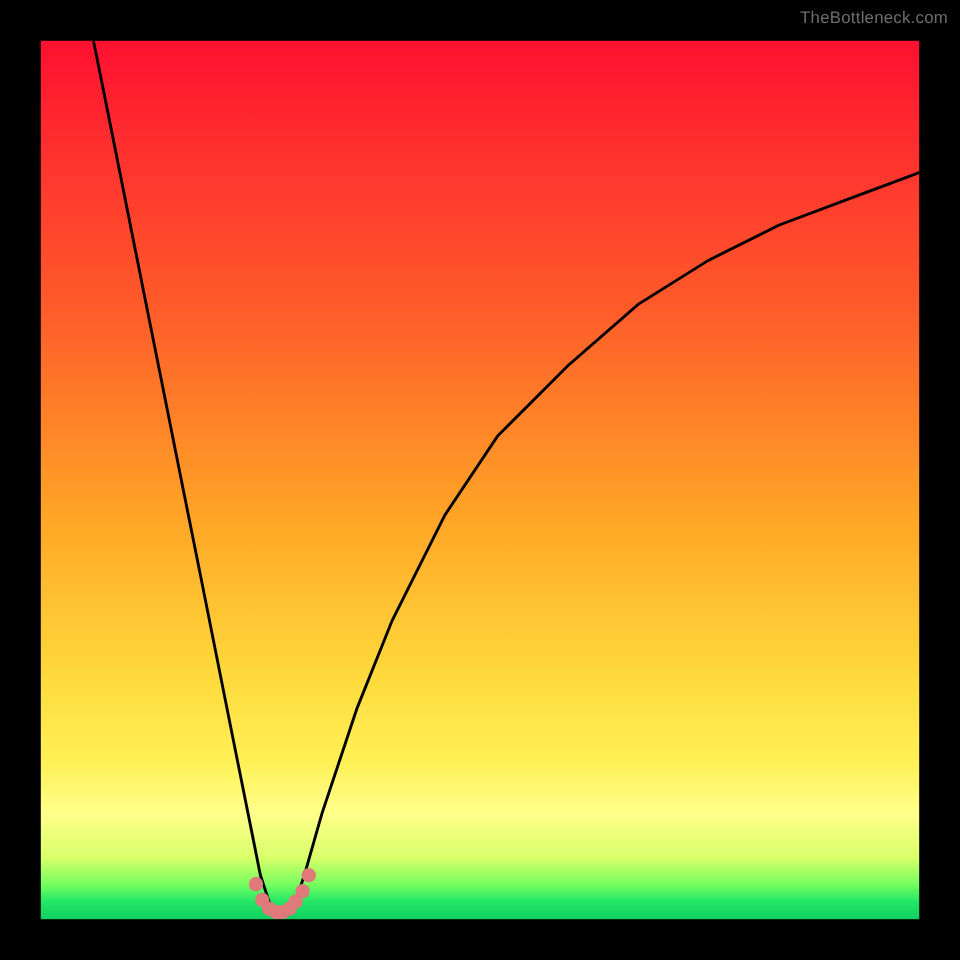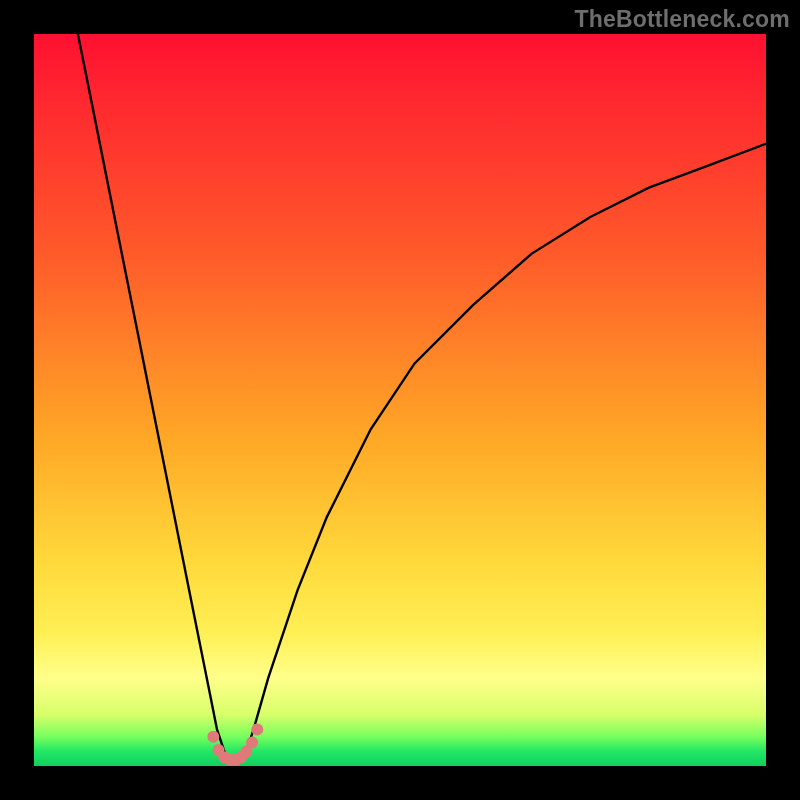--- a/index.html
+++ b/index.html
@@ -46,22 +46,22 @@
     left: 0;
     top: 0;
     width: 732px;
     height: 732px;
   }
   .watermark {
     position: absolute;
     top: 6px;
     right: 10px;
     color: #6e6e6e;
-    font-size: 23px;
-    font-weight: 700;
+    font-size: 14px;
+    font-weight: 400;
     letter-spacing: 0.2px;
     user-select: none;
   }
 </style>
 </head>
 <body>
 
 <div class="frame">
   <div class="watermark">TheBottleneck.com</div>
   <div class="plot">

